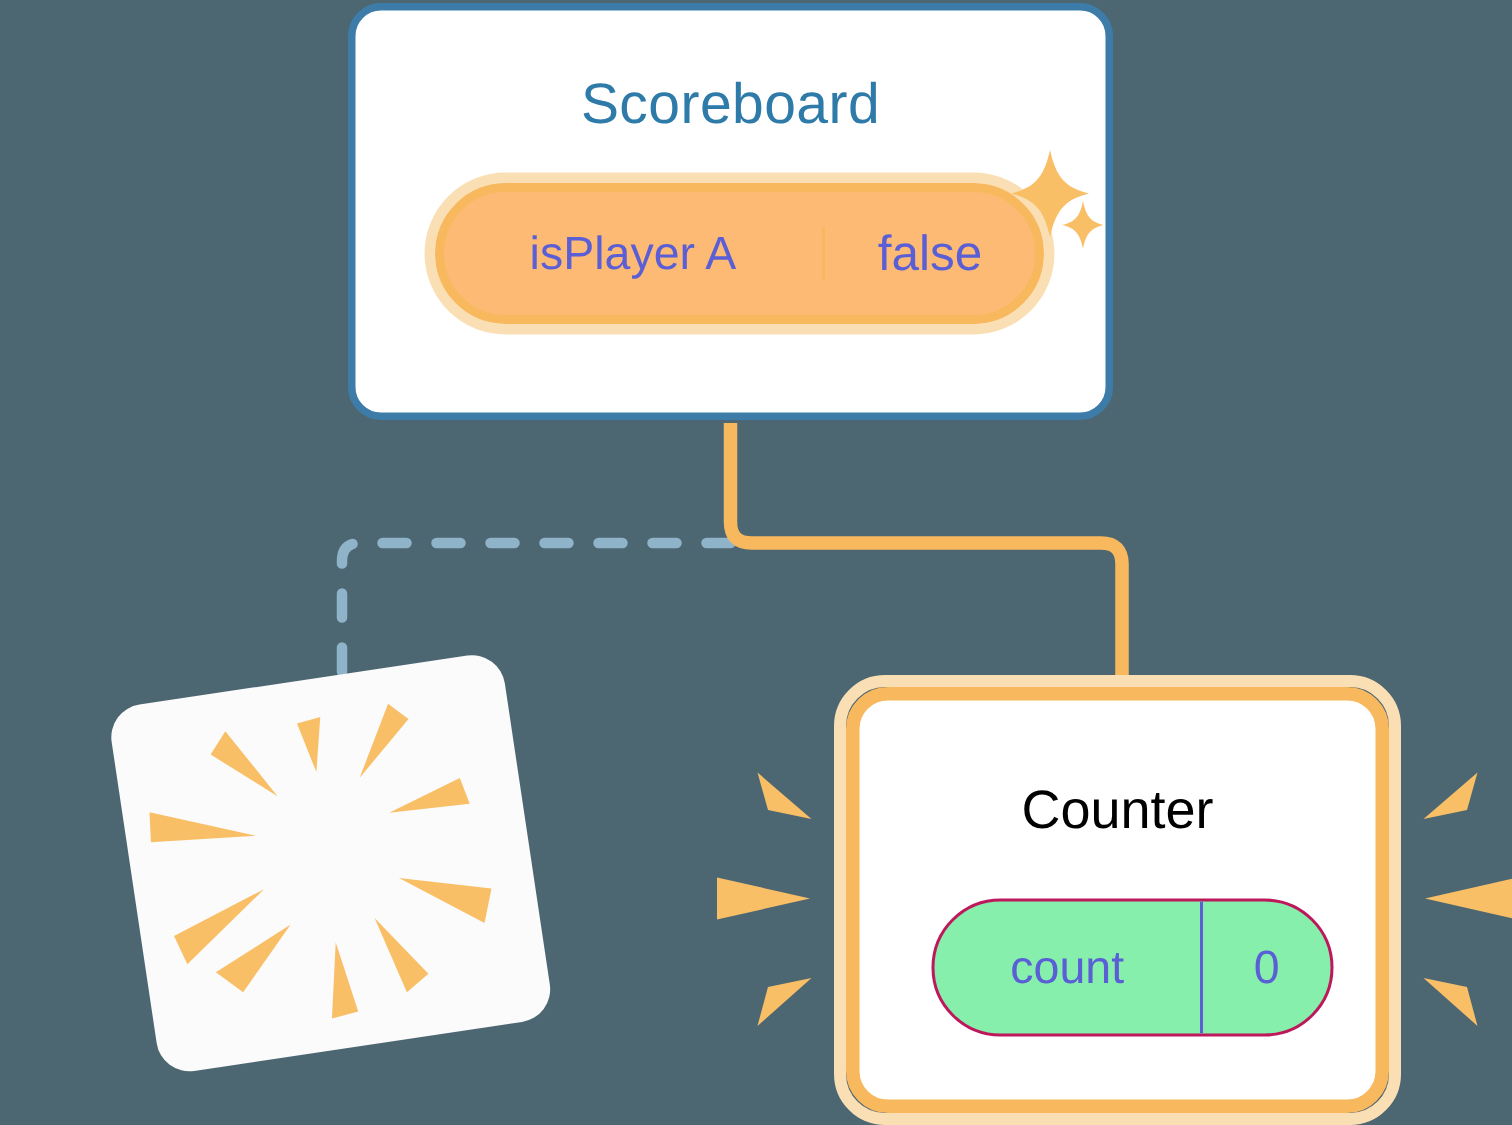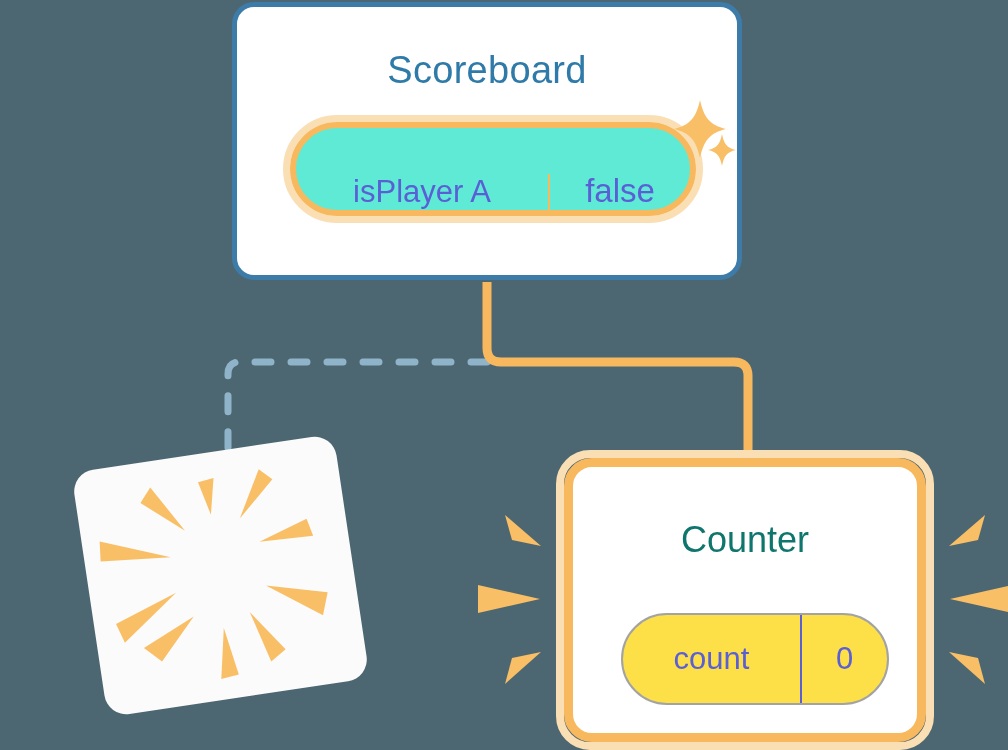--- a/index.html
+++ b/index.html
@@ -61,23 +61,23 @@
     border-radius: 60px;
     box-sizing: border-box;
   }
   #scoreboard-pill-inner {
     position: absolute;
     left: 0; top: 0;
     right: 0; bottom: 0;
     border: 6px solid #f8b95e;
     border-radius: 54px;
     box-sizing: border-box;
-    background: #5eead4;
+    background: #fdba74;
     display: flex;
-    align-items: flex-end;
+    align-items: center;
     overflow: hidden;
   }
   .pill-key, .pill-val {
     display: flex;
     align-items: center;
     justify-content: center;
     color: #5b5fd6;
   }
   #scoreboard-pill-inner .pill-key {
     flex: 0 0 252px;
@@ -109,31 +109,31 @@
     background: #ffffff;
     box-sizing: border-box;
   }
   #counter-title {
     position: absolute;
     left: 0;
     top: 52px;
     width: 100%;
     text-align: center;
     font-size: 36px;
-    color: #0f766e;
+    color: #000000;
   }
   #counter-pill {
     position: absolute;
     left: 48px;
-    top: 146px;
+    top: 132px;
     width: 268px;
     height: 92px;
-    border: 2px solid #a3a3a3;
+    border: 2px solid #be185d;
     border-radius: 46px;
-    background: #fde047;
+    background: #86efac;
     box-sizing: border-box;
     display: flex;
     align-items: stretch;
     overflow: hidden;
   }
   #counter-pill .pill-key {
     flex: 0 0 177px;
     font-size: 31px;
     border-right: 2px solid #5b5fd6;
   }

